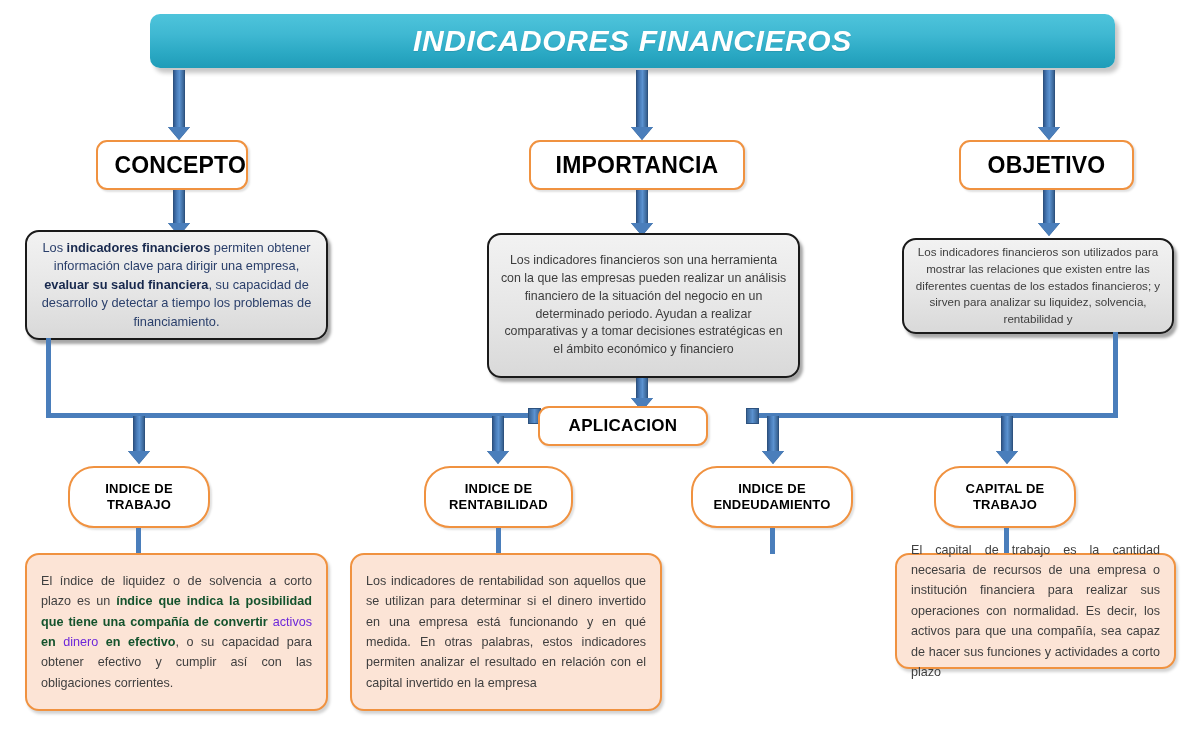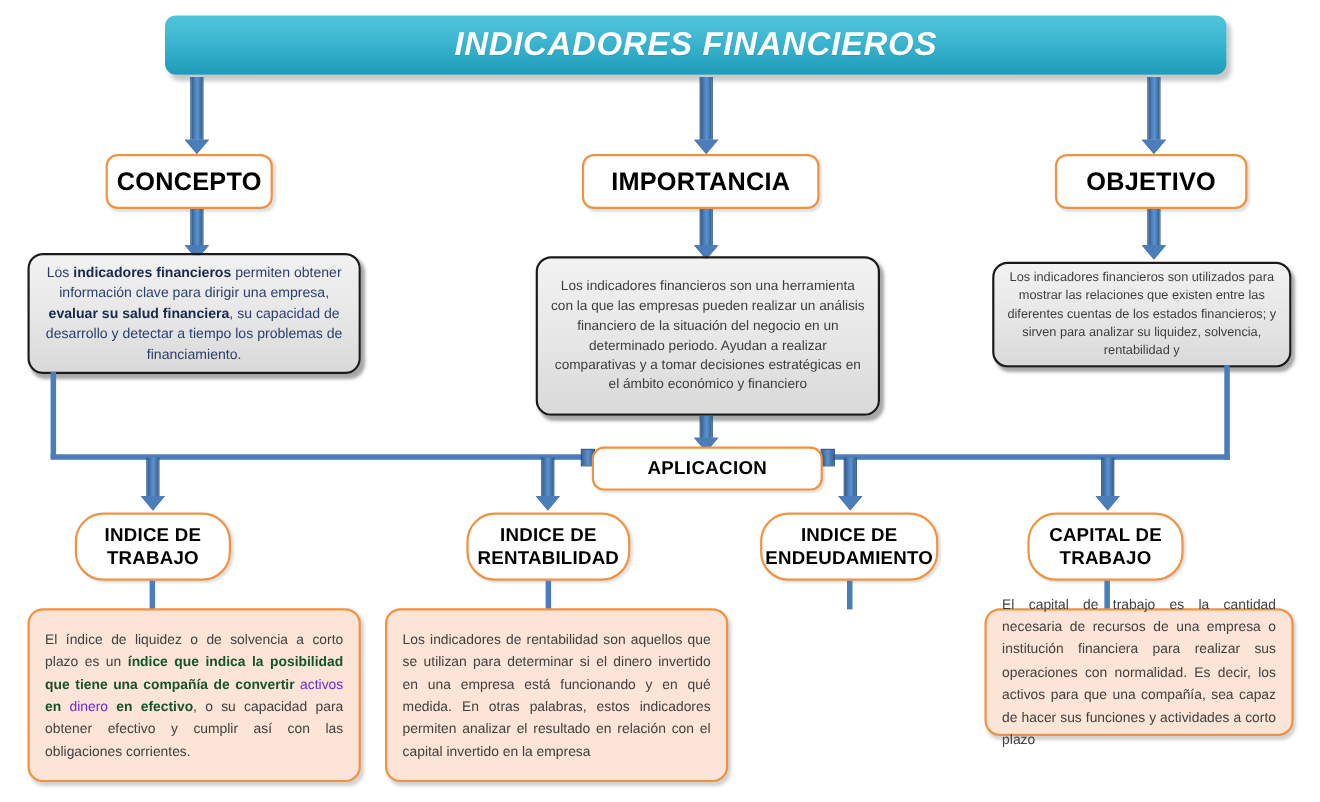--- a/index.html
+++ b/index.html
@@ -39,21 +39,21 @@
     border-radius:11px;
     display:flex; align-items:center; justify-content:center;
     text-align:center;
     color:#000000;
     font-weight:700;
     line-height:1.25;
     box-shadow:2px 2px 2px rgba(0,0,0,0.12);
   }
   .node.lvl1 { font-size:23px; letter-spacing:0.2px; }
   .node.aplic { font-size:17px; font-weight:700; letter-spacing:0.3px; }
-  .node.lvl3 { font-size:17px; letter-spacing:0.2px;border-radius:26px; }
+  .node.lvl3 { font-size:13px; letter-spacing:0.2px;border-radius:26px; }
 
   
   .grayBox {
     position:absolute;
     background:linear-gradient(180deg,#f2f2f2 0%,#e6e6e6 55%,#d9d9d9 100%);
     border:2.2px solid #1a1a1a;
     border-radius:14px;
     box-shadow:3px 4px 3px rgba(0,0,0,0.35);
     color:#3d3d3d;
     font-size:12.4px;
@@ -130,21 +130,21 @@
   </div>
   <div class="arrow" style="left:631px; top:70px; height:70px;">
     <div class="shaft" style="height:57px;"></div>
     <div class="head" style="top:57px;"></div>
   </div>
   <div class="arrow" style="left:1038px; top:70px; height:70px;">
     <div class="shaft" style="height:57px;"></div>
     <div class="head" style="top:57px;"></div>
   </div>
 
-  <div class="node lvl1" style="left:96px; top:140px; width:152px; height:50px;">
+  <div class="node lvl1" style="left:96px; top:140px; width:152px; height:50px;justify-content:flex-end;">
     <span>CONCEPTO</span>
   </div>
   <div class="node lvl1" style="left:529px; top:140px; width:216px; height:50px;">
     <span>IMPORTANCIA</span>
   </div>
   <div class="node lvl1" style="left:959px; top:140px; width:175px; height:50px;">
     <span>OBJETIVO</span>
   </div>
 
   <div class="arrow" style="left:168px; top:190px; height:46px;">
@@ -183,21 +183,21 @@
   <div class="seg segV" style="left:1113px; top:332px; height:86px;"></div>
 
   <div class="stub" style="left:528px; top:408px;"></div>
   <div class="stub" style="left:746px; top:408px;"></div>
 
   <div class="arrow" style="left:631px; top:378px; height:32px;">
     <div class="shaft" style="height:20px;"></div>
     <div class="head" style="top:20px;"></div>
   </div>
 
-  <div class="node aplic" style="left:538px; top:406px; width:210px; height:40px;">
+  <div class="node aplic" style="left:538px; top:406px; width:170px; height:40px;">
     <span>APLICACION</span>
   </div>
 
   <div class="arrow" style="left:128px; top:416px; height:50px;">
     <div class="shaft" style="height:35px;"></div>
     <div class="head" style="top:35px;"></div>
   </div>
   <div class="arrow" style="left:487px; top:416px; height:50px;">
     <div class="shaft" style="height:35px;"></div>
     <div class="head" style="top:35px;"></div>

